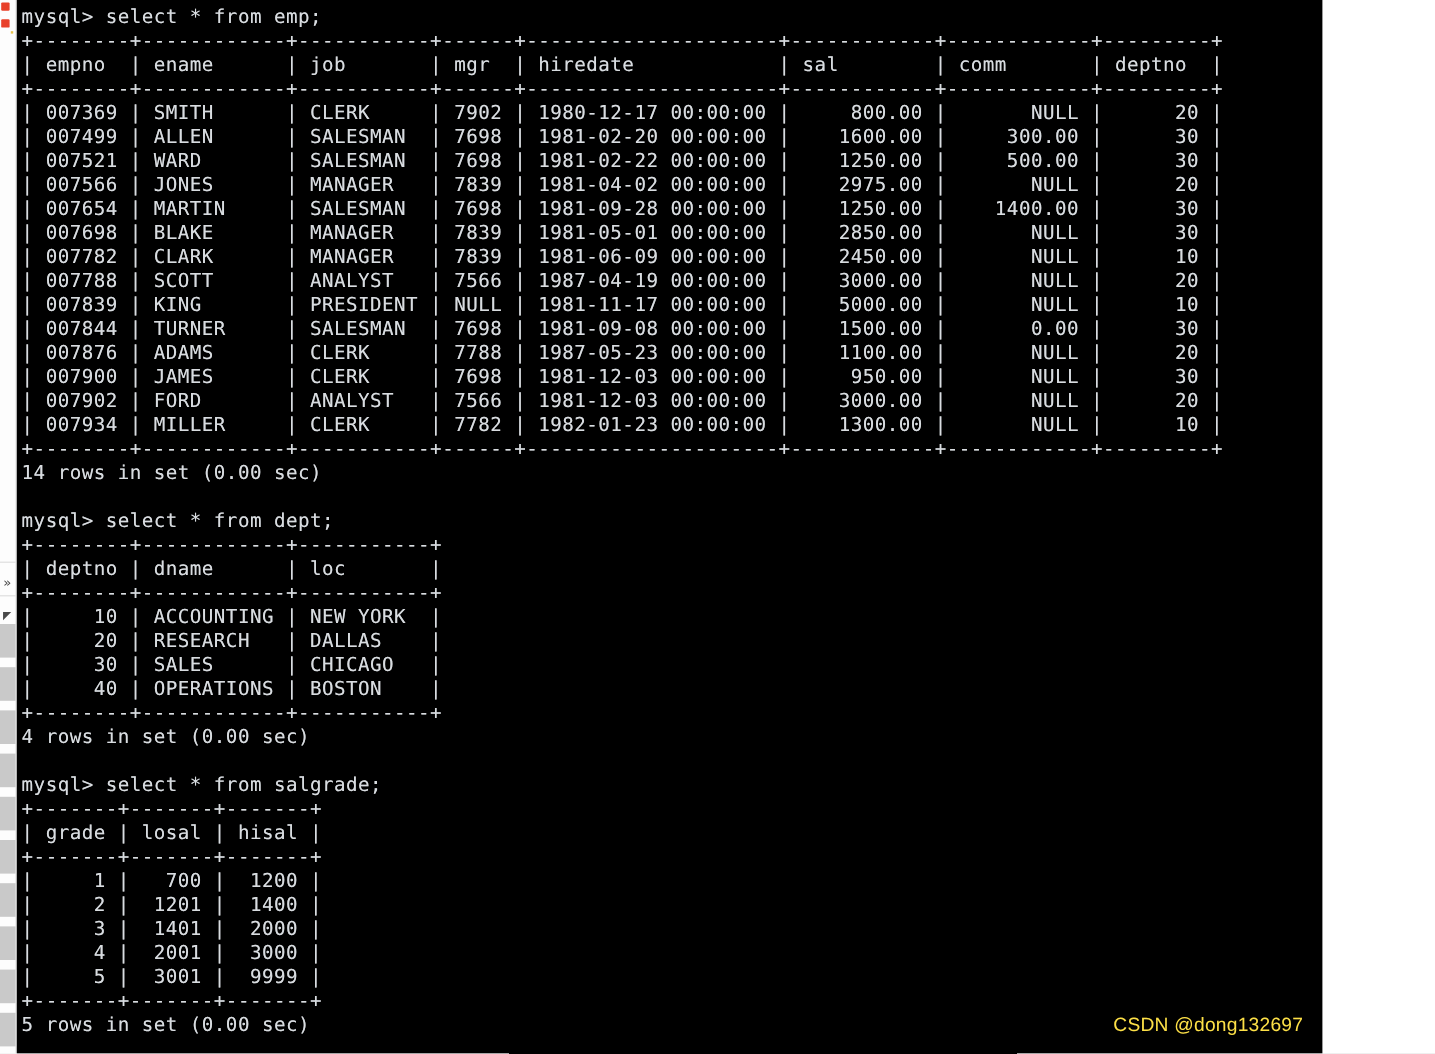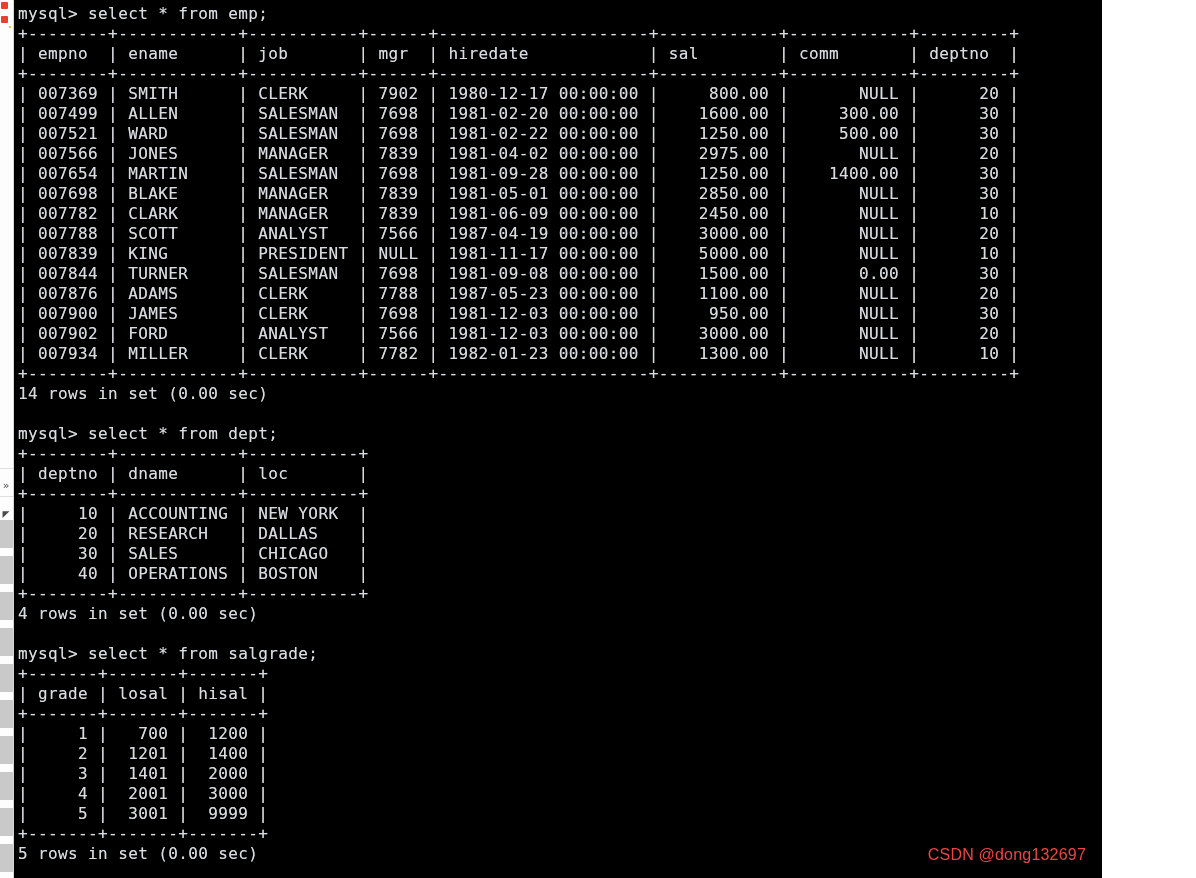--- a/index.html
+++ b/index.html
@@ -180,16 +180,16 @@
 +-------+-------+-------+
 | grade | losal | hisal |
 +-------+-------+-------+
 |     1 |   700 |  1200 |
 |     2 |  1201 |  1400 |
 |     3 |  1401 |  2000 |
 |     4 |  2001 |  3000 |
 |     5 |  3001 |  9999 |
 +-------+-------+-------+
 5 rows in set (0.00 sec)</pre>
-    <div id="watermark" style="color: #ef4444;">CSDN @dong132697</div>
+    <div id="watermark" style="color: #fde047;">CSDN @dong132697</div>
   </div>
 
 </div>
 
 </body></html>

